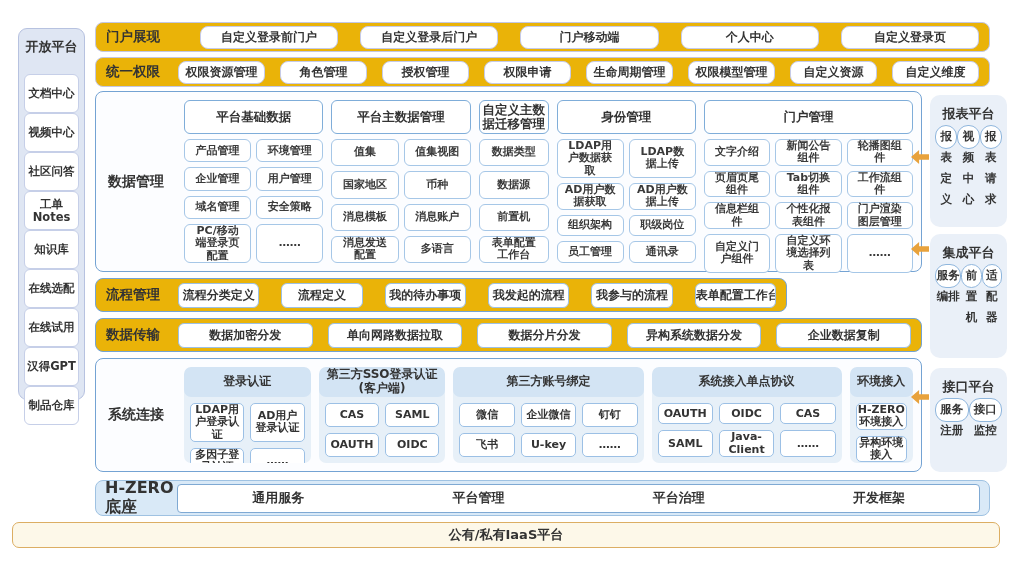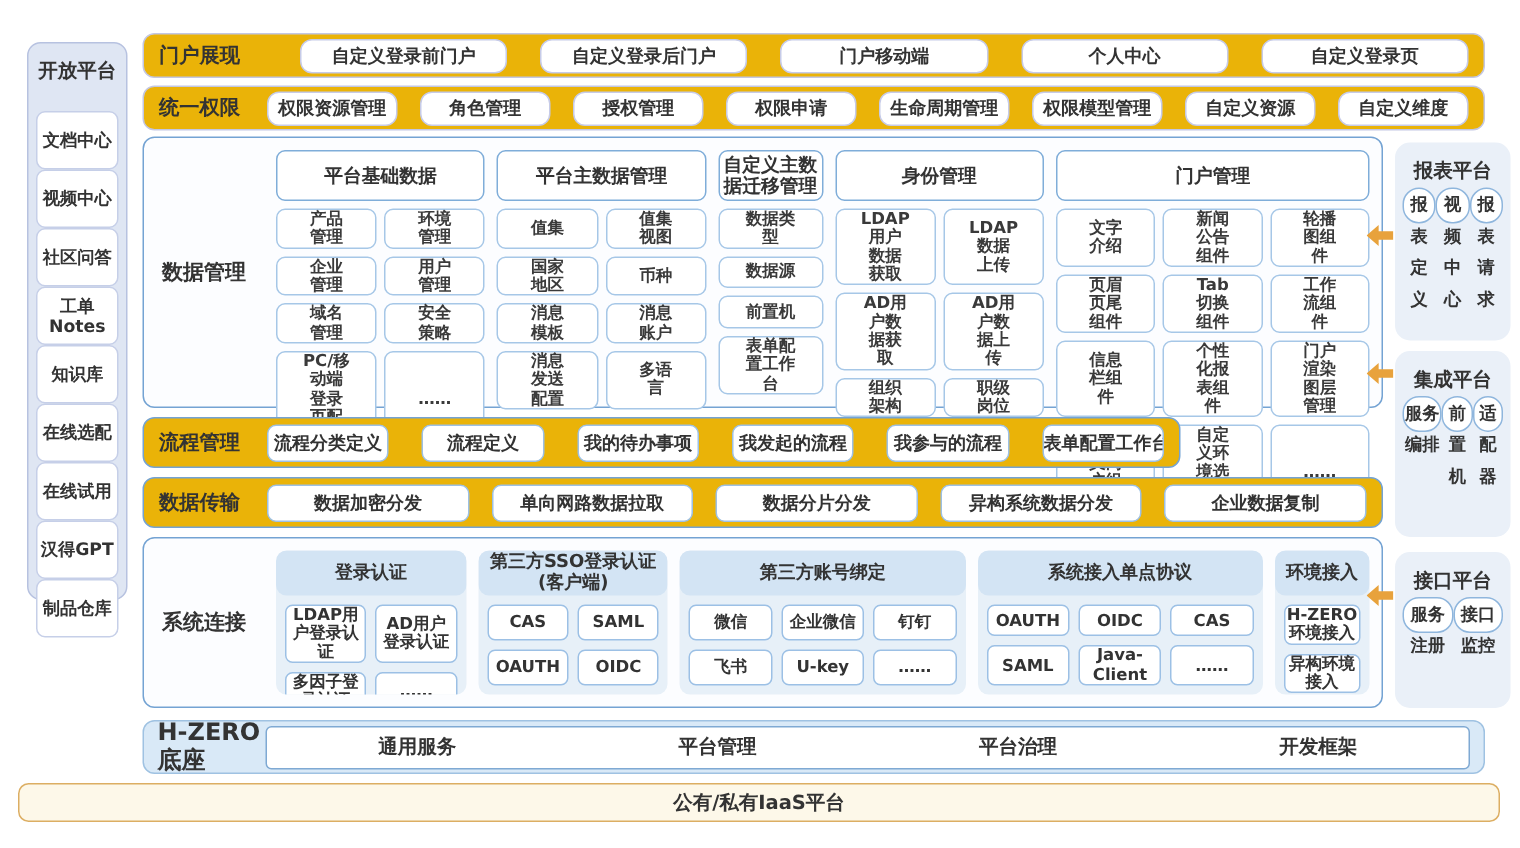--- a/index.html
+++ b/index.html
@@ -34,21 +34,21 @@
   .block{position:absolute;border:1px solid var(--accent-blue);border-radius:8px;background:#fcfdff;box-sizing:border-box;}
   .block-label{position:absolute;left:12px;top:50%;transform:translateY(-50%);font-weight:700;font-size:14px;}
   .block-groups{margin-left:80px;height:100%;box-sizing:border-box;padding:8px;display:flex;gap:8px;}
   
   .dgroup{display:flex;flex-direction:column;gap:5px;min-width:0;}
   .dgroup-header{border:1px solid #7fadd9;border-radius:6px;background:#fff;font-weight:700;font-size:12.5px;
     min-height:34px;display:flex;align-items:center;justify-content:center;text-align:center;line-height:1.15;padding:1px 2px;box-sizing:border-box;}
   .dgroup-items{flex:1;display:grid;gap:5px;grid-auto-rows:1fr;min-height:0;}
   .dgroup-item{border:1px solid var(--light-blue-border);border-radius:6px;background:#fff;display:flex;
     align-items:center;justify-content:center;text-align:center;font-size:11px;font-weight:600;line-height:1.12;
-    padding:0 17px;color:#3a3a3a;min-width:0;}
+    padding:0 7px;color:#3a3a3a;min-width:0;}
   
   .cgroup{display:flex;flex-direction:column;background:var(--group-bg);border-radius:7px;overflow:hidden;min-width:0;}
   .cgroup-header{background:var(--group-header-bg);border-radius:7px;font-weight:700;font-size:12px;min-height:30px;
     display:flex;align-items:center;justify-content:center;text-align:center;line-height:1.15;padding:0 3px;box-sizing:border-box;}
   .cgroup-items{flex:1;display:grid;gap:6px;padding:6px;grid-auto-rows:1fr;min-height:0;}
   .cgroup-item{background:#fff;border:1px solid #9cc0e5;border-radius:5px;display:flex;align-items:center;
     justify-content:center;text-align:center;font-size:11px;font-weight:600;line-height:1.12;padding:0 1px;min-width:0;}
   
   .base-band{position:absolute;background:var(--base-row-bg);border:1px solid #9fc2e2;border-radius:8px;
     display:flex;align-items:center;padding:0 9px;box-sizing:border-box;}

